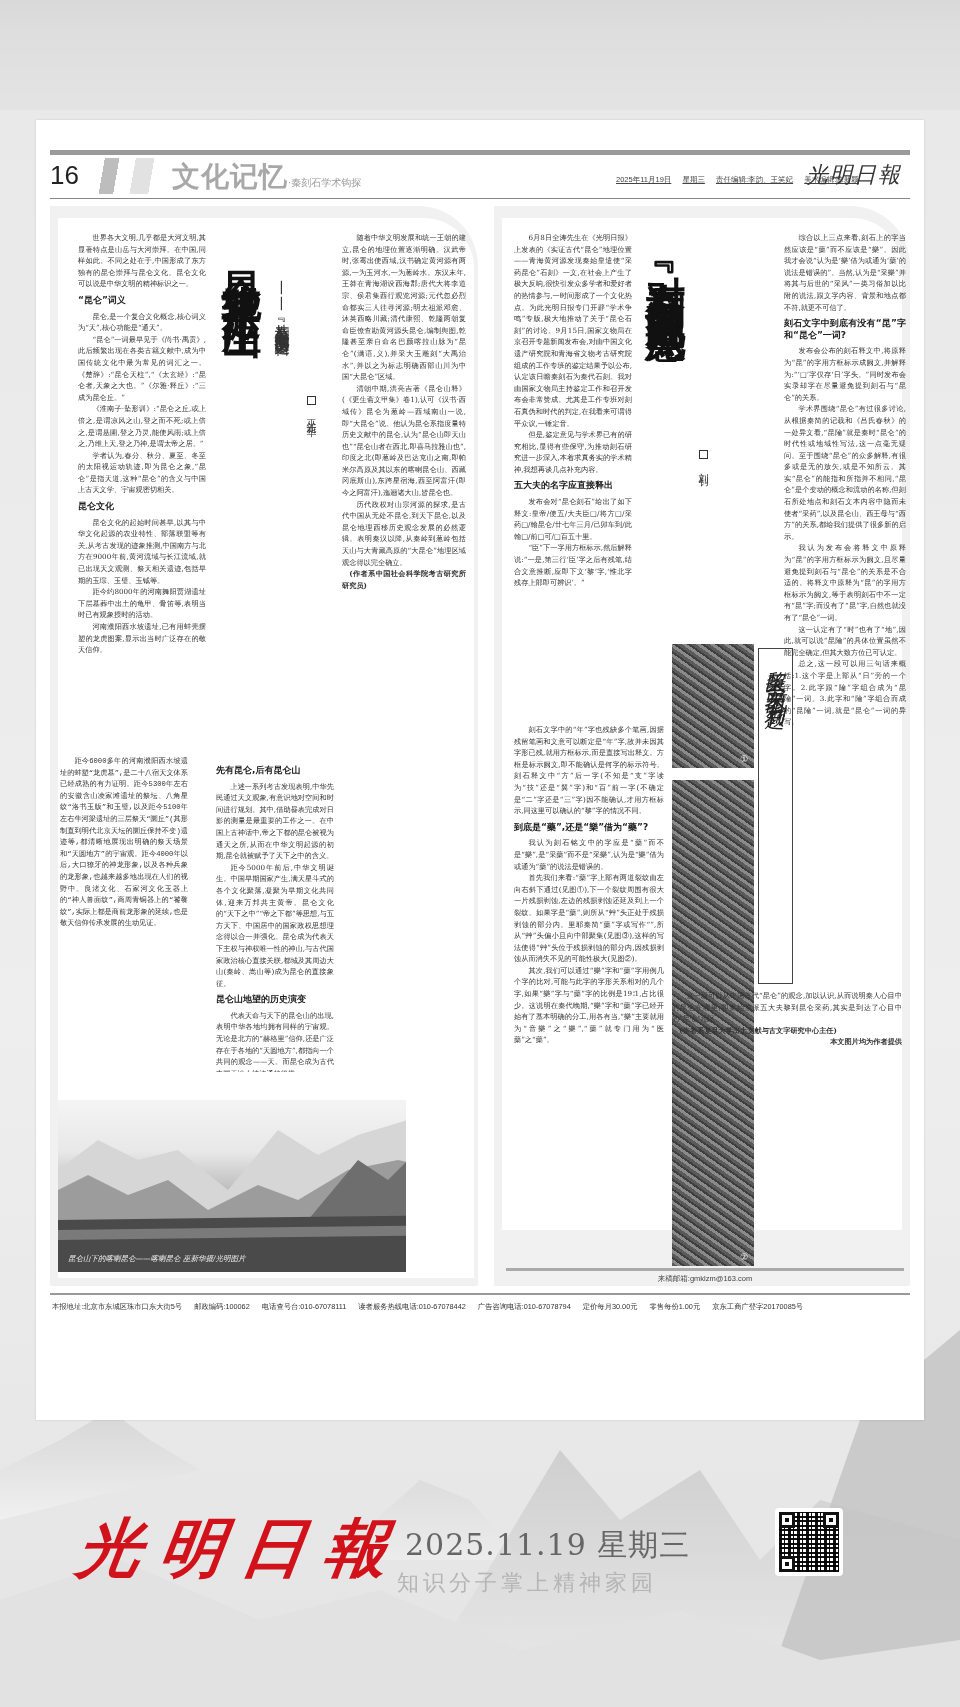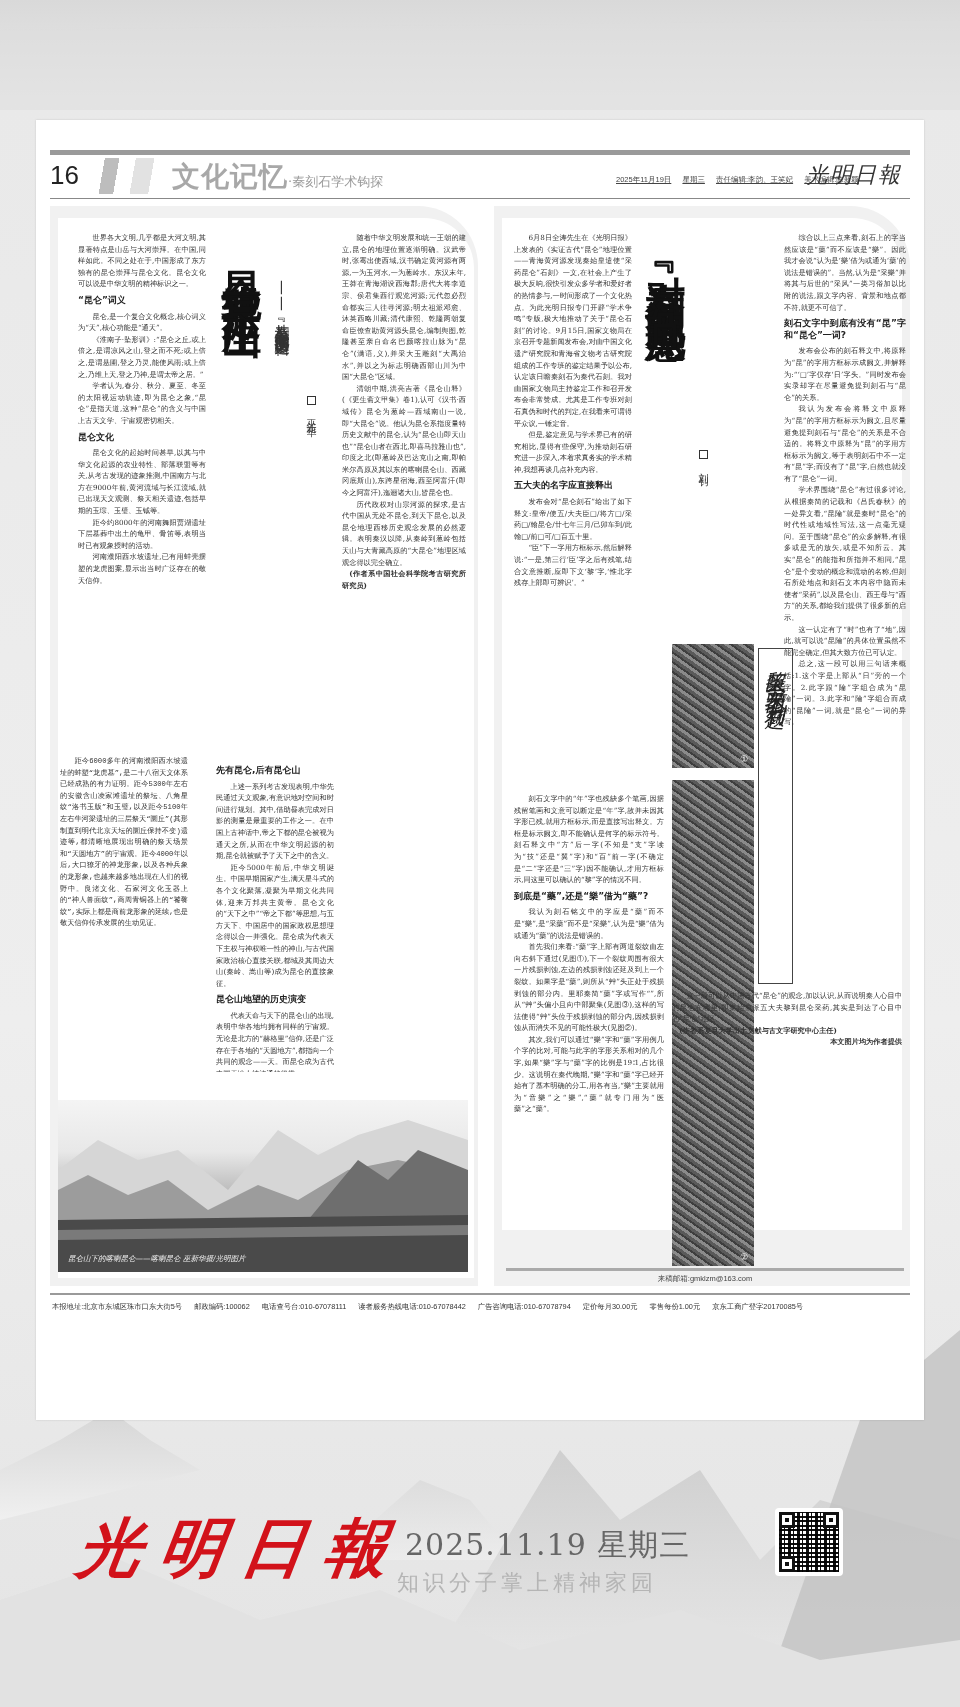--- a/index.html
+++ b/index.html
@@ -14,21 +14,21 @@
   .bg-mountains { position: absolute; left: 0; top: 0; width: 960px; height: 1707px; z-index: 0; }
   .page {
     position: absolute; left: 36px; top: 120px; width: 888px; height: 1300px;
     background: #ffffff; z-index: 1; box-shadow: 0 0 2px rgba(0,0,0,0.15);
   }
   .top-rule { position: absolute; left: 14px; right: 14px; top: 30px; height: 5px; background: #9a9a9a; }
   .page-num { position: absolute; left: 14px; top: 40px; font-family: "Liberation Sans", sans-serif; font-size: 26px; color: #222; }
   .slash { position: absolute; left: 58px; top: 38px; width: 30px; height: 36px; background: linear-gradient(100deg, transparent 30%, #bdbdbd 30%, #bdbdbd 70%, transparent 70%); }
   .slash2 { position: absolute; left: 72px; top: 38px; width: 60px; height: 36px; background: linear-gradient(100deg, transparent 42%, #e2e2e2 42%, #e2e2e2 70%, transparent 70%); }
   .section-title { position: absolute; left: 136px; top: 38px; font-family: "DejaVu Serif", serif; font-weight: bold; font-size: 28px; color: #a8a8a8; letter-spacing: 1px; }
-  .section-sub { font-family: "DejaVu Sans", sans-serif; font-size: 13px; color: #9a9a9a; font-weight: normal; letter-spacing: 0; }
+  .section-sub { font-family: "DejaVu Sans", sans-serif; font-size: 10px; color: #9a9a9a; font-weight: normal; letter-spacing: 0; }
   .masthead-info { position: absolute; left: 580px; top: 55px; font-family: "Liberation Sans", sans-serif; font-size: 7.5px; color: #444; white-space: nowrap; }
   .masthead-info span { margin-right: 9px; text-decoration: underline; }
   .logo-small { position: absolute; right: 22px; top: 40px; font-family: "DejaVu Serif", serif; font-style: italic; font-size: 22px; color: #333; letter-spacing: 2px; }
   .head-rule { position: absolute; left: 14px; right: 14px; top: 78px; height: 1px; background: #888; }
 
   
   .panel-left {
     position: absolute; left: 14px; top: 86px; width: 428px; height: 1080px;
     background: #f1f1f1; border-top-right-radius: 60px;
   }
@@ -42,21 +42,21 @@
   .col { position: absolute; font-size: 7.2px; line-height: 11.6px; color: #333; text-align: justify; overflow: hidden; }
   .col p { text-indent: 2em; }
   .col h4 { font-family: "DejaVu Sans", sans-serif; font-size: 9px; font-weight: bold; margin: 5px 0 4px; color: #222; }
 
   .v-title { position: absolute; writing-mode: vertical-rl; font-family: "DejaVu Serif", serif; font-weight: bold; color: #111; }
   .v-sub { position: absolute; writing-mode: vertical-rl; font-family: "DejaVu Sans", sans-serif; font-size: 15px; color: #333; letter-spacing: 1px; }
   .v-author { position: absolute; writing-mode: vertical-rl; font-size: 10px; color: #333; letter-spacing: 4px; }
   .box-mark { display: inline-block; width: 9px; height: 9px; border: 1px solid #333; margin-bottom: 6px; }
 
   .photo {
-    position: absolute; left: 22px; top: 980px; width: 410px; height: 172px; overflow: hidden;
+    position: absolute; left: 22px; top: 980px; width: 348px; height: 172px; overflow: hidden;
     background: linear-gradient(180deg, #f4f4f4 0%, #e8e8e8 30%, #b8b8b8 55%, #6a6a6a 75%, #3a3a3a 100%);
   }
   .photo-caption { position: absolute; left: 10px; bottom: 8px; font-size: 7.5px; color: #eee; font-style: italic; }
 
   .rubbing { position: absolute; background: repeating-linear-gradient(35deg, #5a5a5a 0 3px, #8a8a8a 3px 6px, #3e3e3e 6px 8px); }
   .rubbing-label { position: absolute; right: 6px; bottom: 4px; font-size: 9px; color: #fff; }
   .calli-strip { position: absolute; writing-mode: vertical-rl; border: 1px solid #444; padding: 6px 3px; font-family: "DejaVu Serif", serif; font-style: italic; font-size: 20px; color: #222; letter-spacing: 4px; background: #fff; }
 
   .contrib-rule { position: absolute; left: 470px; top: 1148px; width: 398px; height: 3px; background: #aaa; }
   .contrib { position: absolute; left: 470px; top: 1154px; width: 398px; text-align: center; font-family: "Liberation Sans", sans-serif; font-size: 7.5px; color: #444; }
@@ -117,20 +117,21 @@
   <div class="head-rule"></div>
 
   <div class="panel-left">
     <div class="panel-left-inner"></div>
   </div>
 
   <div class="col" style="left:42px; top:112px; width:128px; height:520px;">
     <p>世界各大文明,几乎都是大河文明,其显著特点是山岳与大河崇拜。在中国,同样如此。不同之处在于,中国形成了东方独有的昆仑崇拜与昆仑文化。昆仑文化可以说是中华文明的精神标识之一。</p>
     <h4>“昆仑”词义</h4>
     <p>昆仑,是一个复合文化概念,核心词义为“天”,核心功能是“通天”。</p>
+    <p>“昆仑”一词最早见于《尚书·禹贡》,此后频繁出现在各类古籍文献中,成为中国传统文化中最为常见的词汇之一。《楚辞》:“昆仑天柱”,“《太玄经》:“昆仑者,天象之大也。”《尔雅·释丘》:“三成为昆仑丘。”</p>
     <p>《淮南子·坠形训》:“昆仑之丘,或上倍之,是谓凉风之山,登之而不死;或上倍之,是谓悬圃,登之乃灵,能使风雨;或上倍之,乃维上天,登之乃神,是谓太帝之居。”</p>
     <p>学者认为,春分、秋分、夏至、冬至的太阳视运动轨迹,即为昆仑之象,“昆仑”是指天道,这种“昆仑”的含义与中国上古天文学、宇宙观密切相关。</p>
     <h4>昆仑文化</h4>
     <p>昆仑文化的起始时间甚早,以其与中华文化起源的农业特性、部落联盟等有关,从考古发现的迹象推测,中国南方与北方在9000年前,黄河流域与长江流域,就已出现天文观测、祭天相关遗迹,包括早期的玉琮、玉璧、玉钺等。</p>
     <p>距今约8000年的河南舞阳贾湖遗址下层墓葬中出土的龟甲、骨笛等,表明当时已有观象授时的活动。</p>
     <p>河南濮阳西水坡遗址,已有用蚌壳摆塑的龙虎图案,显示出当时广泛存在的敬天信仰。</p>
   </div>
   <div class="col" style="left:24px; top:636px; width:128px; height:312px;font-family:Liberation Mono, monospace;">
     <p>距今6000多年的河南濮阳西水坡遗址的蚌塑“龙虎墓”,是二十八宿天文体系已经成熟的有力证明。距今5300年左右的安徽含山凌家滩遗址的祭坛、八角星纹“洛书玉版”和玉璧,以及距今5100年左右牛河梁遗址的三层祭天“圜丘”(其形制直到明代北京天坛的圜丘保持不变)遗迹等,都清晰地展现出明确的祭天场景和“天圆地方”的宇宙观。距今4000年以后,大口獠牙的神龙形象,以及各种兵象的龙形象,也越来越多地出现在人们的视野中。良渚文化、石家河文化玉器上的“神人兽面纹”,商周青铜器上的“饕餮纹”,实际上都是商前龙形象的延续,也是敬天信仰传承发展的生动见证。</p>
   </div>
@@ -171,21 +172,21 @@
     <div class="panel-right-inner"></div>
   </div>
 
   <div class="col" style="left:478px; top:112px; width:118px; height:520px;">
     <p>6月8日全涛先生在《光明日报》上发表的《实证古代“昆仑”地理位置——青海黄河源发现秦始皇遣使“采药昆仑”石刻》一文,在社会上产生了极大反响,很快引发众多学者和爱好者的热情参与,一时间形成了一个文化热点。为此光明日报专门开辟“学术争鸣”专版,极大地推动了关于“昆仑石刻”的讨论。9月15日,国家文物局在京召开专题新闻发布会,对由中国文化遗产研究院和青海省文物考古研究院组成的工作专班的鉴定结果予以公布,认定该日瞻秦刻石为秦代石刻。我对由国家文物局主持鉴定工作和召开发布会非常赞成。尤其是工作专班对刻石真伪和时代的判定,在我看来可谓得平众议,一锤定音。</p>
     <p>但是,鉴定意见与学术界已有的研究相比,显得有些保守,为推动刻石研究进一步深入,本着求真务实的学术精神,我想再谈几点补充内容。</p>
     <h4>五大夫的名字应直接释出</h4>
     <p>发布会对“昆仑刻石”给出了如下释文:皇帝/使五/大夫臣□/将方□/采药□/翰昆仑/廿七年三月/己卯车到/此翰□/前□可/□百五十里。</p>
     <p>“臣”下一字用方框标示,然后解释说:“一是,第三行‘臣’字之后有残笔,结合文意推断,应即下文‘黎’字,‘惟北字残存上部即可辨识’。”</p>
   </div>
-  <div class="col" style="left:478px; top:673px; width:150px; height:505px;">
+  <div class="col" style="left:478px; top:604px; width:150px; height:505px;">
     <p>刻石文字中的“年”字也残缺多个笔画,因据残留笔画和文意可以断定是“年”字,故并未因其字形已残,就用方框标示,而是直接写出释文。方框是标示阙文,即不能确认是何字的标示符号。刻石释文中“方”后一字(不知是“支”字读为“技”还是“翼”字)和“百”前一字(不确定是“二”字还是“三”字)因不能确认,才用方框标示,同这里可以确认的“黎”字的情况不同。</p>
     <h4>到底是“藥”,还是“樂”借为“藥”?</h4>
     <p>我认为刻石铭文中的字应是“藥”而不是“樂”,是“采藥”而不是“采樂”,认为是“樂”借为或通为“藥”的说法是错误的。</p>
     <p>首先我们来看:“藥”字上部有两道裂纹由左向右斜下通过(见图①),下一个裂纹周围有很大一片残损剥蚀,左边的残损剥蚀还延及到上一个裂纹。如果字是“藥”,则所从“艸”头正处于残损剥蚀的部分内。里耶秦简“藥”字或写作“”,所从“艸”头偏小且向中部聚集(见图③),这样的写法使得“艸”头位于残损剥蚀的部分内,因残损剥蚀从而消失不见的可能性极大(见图②)。</p>
     <p>其次,我们可以通过“樂”字和“藥”字用例几个字的比对,可能与此字的字形关系相对的几个字,如果“樂”字与“藥”字的比例是19∶1,占比很少。这说明在秦代晚期,“樂”字和“藥”字已经开始有了基本明确的分工,用各有当,“樂”主要就用为“音樂”之“樂”,“藥”就专门用为“医藥”之“藥”。</p>
   </div>
 
   <div class="v-title" style="left:606px; top:124px; font-size:40px; line-height:48px; letter-spacing:4px; height:520px;">对『秦刻石』认定的几点意见</div>
   <div class="v-author" style="left:660px; top:330px;">
     <span class="box-mark"></span><span>刘钊</span>
@@ -203,22 +204,22 @@
     <p>这一段可以从中国古代“昆仑”的观念,加以认识,从而说明秦人心目中的昆仑在哪里,即秦始皇派五大夫黎到昆仑采药,其实是到达了心目中的“昆仑”地区。</p>
     <p></p>
     <p style="font-weight:bold; text-indent:1em;">(作者系复旦大学出土文献与古文字研究中心主任)</p>
     <p style="font-weight:bold; text-align:right;">本文图片均为作者提供</p>
   </div>
 
   <div class="col" style="left:748px; top:112px; width:122px; height:750px;">
     <p>综合以上三点来看,刻石上的字当然应该是“藥”而不应该是“樂”。因此我才会说“认为是‘樂’借为或通为‘藥’的说法是错误的”。当然,认为是“采樂”并将其与后世的“采风”一类习俗加以比附的说法,跟文字内容、背景和地点都不符,就更不可信了。</p>
     <h4>刻石文字中到底有没有“昆”字和“昆仑”一词?</h4>
     <p>发布会公布的刻石释文中,将原释为“昆”的字用方框标示成阙文,并解释为:“‘□’字仅存‘日’字头。”同时发布会实录却字在尽量避免提到刻石与“昆仑”的关系。</p>
+    <p>学术界围绕“昆仑”有过很多讨论,从根据秦简的记载和《吕氏春秋》的一处异文看,“昆陯”就是秦时“昆仑”的时代性或地域性写法,这一点毫无疑问。至于围绕“昆仑”的众多解释,有很多或是无的放矢,或是不知所云。其实“昆仑”的能指和所指并不相同,“昆仑”是个变动的概念和流动的名称,但刻石所处地点和刻石文本内容中隐而未使者“采药”,以及昆仑山、西王母与“西方”的关系,都给我们提供了很多新的启示。</p>
     <p>我认为发布会将释文中原释为“昆”的字用方框标示为阙文,且尽量避免提到刻石与“昆仑”的关系是不合适的。将释文中原释为“昆”的字用方框标示为阙文,等于表明刻石中不一定有“昆”字;而没有了“昆”字,自然也就没有了“昆仑”一词。</p>
-    <p>学术界围绕“昆仑”有过很多讨论,从根据秦简的记载和《吕氏春秋》的一处异文看,“昆陯”就是秦时“昆仑”的时代性或地域性写法,这一点毫无疑问。至于围绕“昆仑”的众多解释,有很多或是无的放矢,或是不知所云。其实“昆仑”的能指和所指并不相同,“昆仑”是个变动的概念和流动的名称,但刻石所处地点和刻石文本内容中隐而未使者“采药”,以及昆仑山、西王母与“西方”的关系,都给我们提供了很多新的启示。</p>
     <p>这一认定有了“时”也有了“地”,因此,就可以说“昆陯”的具体位置虽然不能完全确定,但其大致方位已可认定。</p>
     <p>总之,这一段可以用三句话来概括:1.这个字是上部从“日”旁的一个字。2.此字跟“陯”字组合成为“昆陯”一词。3.此字和“陯”字组合而成的“昆陯”一词,就是“昆仑”一词的异写。</p>
   </div>
 
   <div class="contrib-rule"></div>
   <div class="contrib">
     <span>来稿邮箱:</span><span>gmklzm@163.com</span>
   </div>
 
   <div class="foot-rule"></div>

